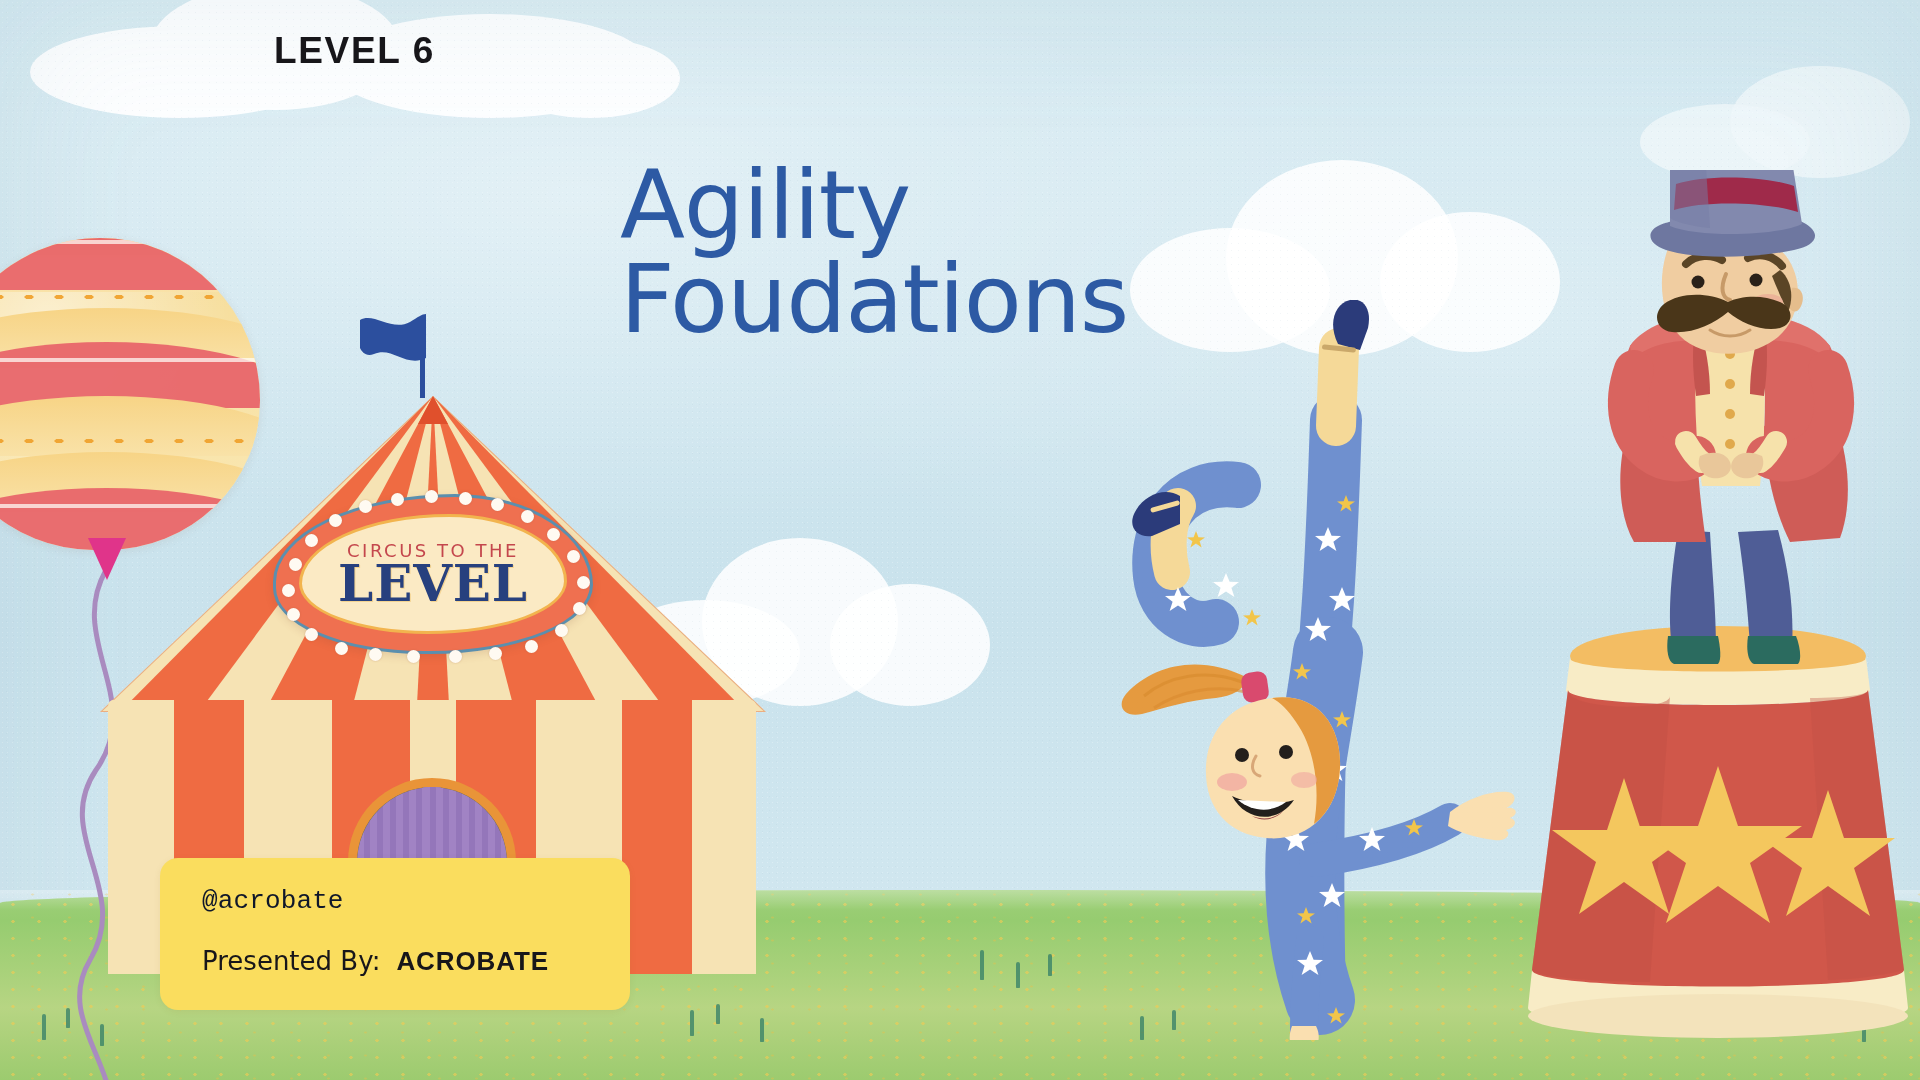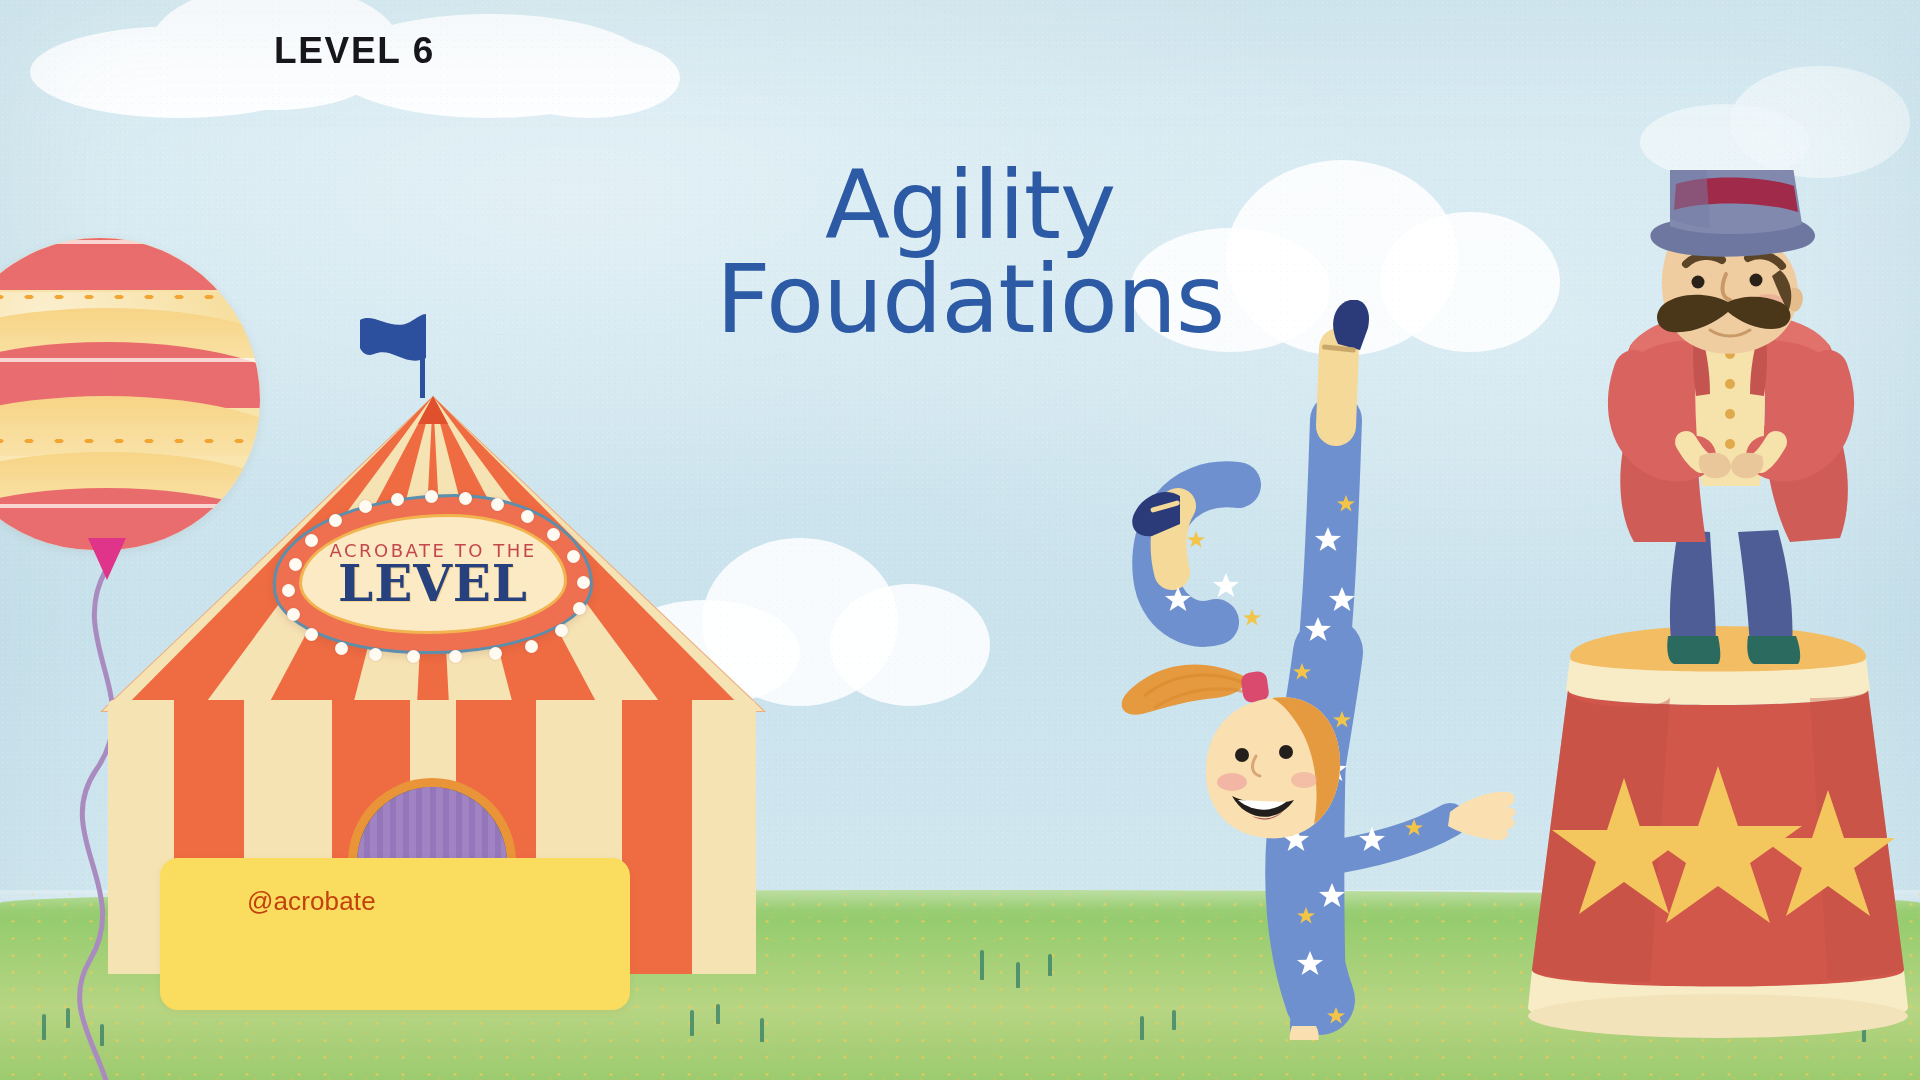--- a/index.html
+++ b/index.html
@@ -59,21 +59,21 @@
   
   .level {
     position:absolute; left:274px; top:30px; z-index:30;
     font-size:37px; font-weight:bold; letter-spacing:.045em; color:#17161a;
     font-family:"Liberation Sans", sans-serif;
   }
 
   
   .title {
     position:absolute; left:620px; top:158px; width:700px; z-index:30;
-    text-align:center; color:#2d5aa4;
+    color:#2d5aa4;
     font-family:"DejaVu Sans", sans-serif; font-weight:500;
     font-size:95px; line-height:.99; letter-spacing:-.012em;
   }
   .title .ln{display:block;}
 
   
   .balloon-wrap{position:absolute; left:-60px; top:238px; z-index:10;}
   .balloon{position:relative; width:320px; height:312px;
     border-radius:50% 50% 48% 48%/52% 52% 48% 48%;
     background:
@@ -134,21 +134,21 @@
   
   .acrobat{position:absolute; left:1120px; top:300px; width:430px; height:740px; z-index:15;}
 
   
   .ring{position:absolute; left:1510px; top:170px; width:420px; height:910px; z-index:16;}
 
   
   .card{position:absolute; left:160px; top:858px; width:470px; height:152px;
     background:#fadd5e; border-radius:18px; z-index:40;
     padding:28px 0 0 42px; box-shadow:0 2px 6px rgba(140,120,40,.10);}
-  .handle{font-family:Liberation Sans, sans-serif; font-size:26px; color:#c2410c; letter-spacing:.005em;margin-left:45px;}
+  .handle{font-family:Liberation Mono, monospace; font-size:26px; color:#0f172a; letter-spacing:.005em;}
   .prow{display:flex; align-items:baseline; gap:16px; margin-top:30px;}
   .plabel{font-family:"DejaVu Sans", sans-serif; font-size:26px; color:#17161a;}
   .pname{font-family:"Liberation Sans", sans-serif; font-size:26px; font-weight:bold;
     color:#17161a; letter-spacing:.035em;}
 </style>
 </head>
 <body>
 
 <div class="slide">
 
@@ -273,21 +273,21 @@
         <div class="bulb" style="left:32px;top:134px;"></div>
         <div class="bulb" style="left:282px;top:130px;"></div>
         <div class="bulb" style="left:62px;top:148px;"></div>
         <div class="bulb" style="left:252px;top:146px;"></div>
         <div class="bulb" style="left:96px;top:154px;"></div>
         <div class="bulb" style="left:216px;top:153px;"></div>
         <div class="bulb" style="left:134px;top:156px;"></div>
         <div class="bulb" style="left:176px;top:156px;"></div>
       </div>
       <div class="sign-inner">
-        <div class="welcome">ACROBATE TO THE</div>
+        <div class="welcome">CIRCUS TO THE</div>
         <div class="circus">LEVEL</div>
       </div>
     </div>
   </div>
 
   <div class="acrobat">
     <svg width="430" height="740" viewBox="0 0 430 740">
       <defs>
         <g id="wstar">
             <path d="M0,-13 L3.6,-4.2 L13,-4 L5.4,1.8 L8.4,11 L0,5.4 L-8.4,11 L-5.4,1.8 L-13,-4 L-3.6,-4.2 Z" fill="#ffffff"></path>
@@ -467,17 +467,21 @@
 
   <div class="level">LEVEL 6</div>
 
   <div class="title">
     <span class="ln">Agility</span>
     <span class="ln">Foudations</span>
   </div>
 
   <div class="card">
     <div class="handle">@acrobate</div>
+    <div class="prow">
+      <span class="plabel">Presented By:</span>
+      <span class="pname">ACROBATE</span>
+    </div>
   </div>
 
   <div class="grain"></div>
   <div class="vignette"></div>
 </div>
 
 </body></html>

